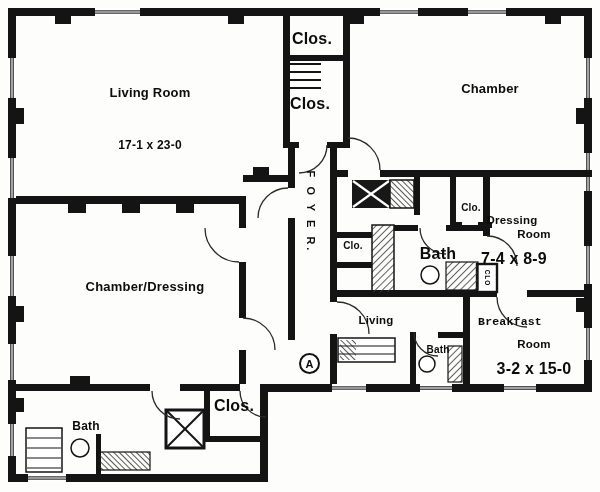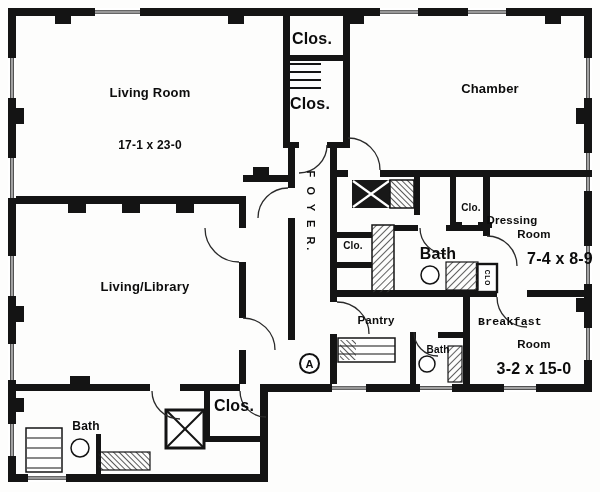--- a/index.html
+++ b/index.html
@@ -240,29 +240,29 @@
   <div class="lbl s11" style="left:288px;top:95px;width:44px;">Clos.</div>
 
   <div class="lbl s13" style="left:428px;top:82px;width:124px;">Chamber</div>
 
   <div class="lbl rot foyer" style="left:239px;top:204px;">F O Y E R.</div>
 
   <div class="lbl s10" style="left:452px;top:202px;width:38px;">Clo.</div>
 
   <div class="lbl s115" style="left:472px;top:206px;width:80px;margin-top:8px;">Dressing</div>
   <div class="lbl s115" style="left:494px;top:228px;width:80px;">Room</div>
-  <div class="lbl s11" style="left:520px;top:250px;width:80px;">7-4 x 8-9</div>
+  <div class="lbl s11" style="left:474px;top:250px;width:80px;">7-4 x 8-9</div>
 
   <div class="lbl s10" style="left:334px;top:240px;width:38px;">Clo.</div>
   <div class="lbl s11" style="left:416px;top:245px;width:44px;">Bath</div>
   <div class="lbl rot clotiny" style="left:474px;top:274px;">CLO</div>
 
-  <div class="lbl s13" style="left:50px;top:280px;width:190px;">Living/Library</div>
-
-  <div class="lbl s115" style="left:340px;top:314px;width:72px;">Pantry</div>
+  <div class="lbl s13" style="left:50px;top:280px;width:190px;">Chamber/Dressing</div>
+
+  <div class="lbl s115" style="left:340px;top:314px;width:72px;">Living</div>
 
   <div class="lbl s115" style="left:470px;top:316px;width:80px;font-family:Liberation Mono, monospace;">Breakfast</div>
   <div class="lbl s115" style="left:494px;top:338px;width:80px;">Room</div>
   <div class="lbl s11" style="left:494px;top:360px;width:80px;">3-2 x 15-0</div>
 
   <div class="lbl s10" style="left:416px;top:344px;width:44px;">Bath</div>
 
   <div class="lbl s11" style="left:210px;top:397px;width:48px;">Clos.</div>
   <div class="lbl s12" style="left:62px;top:420px;width:48px;">Bath</div>
 

